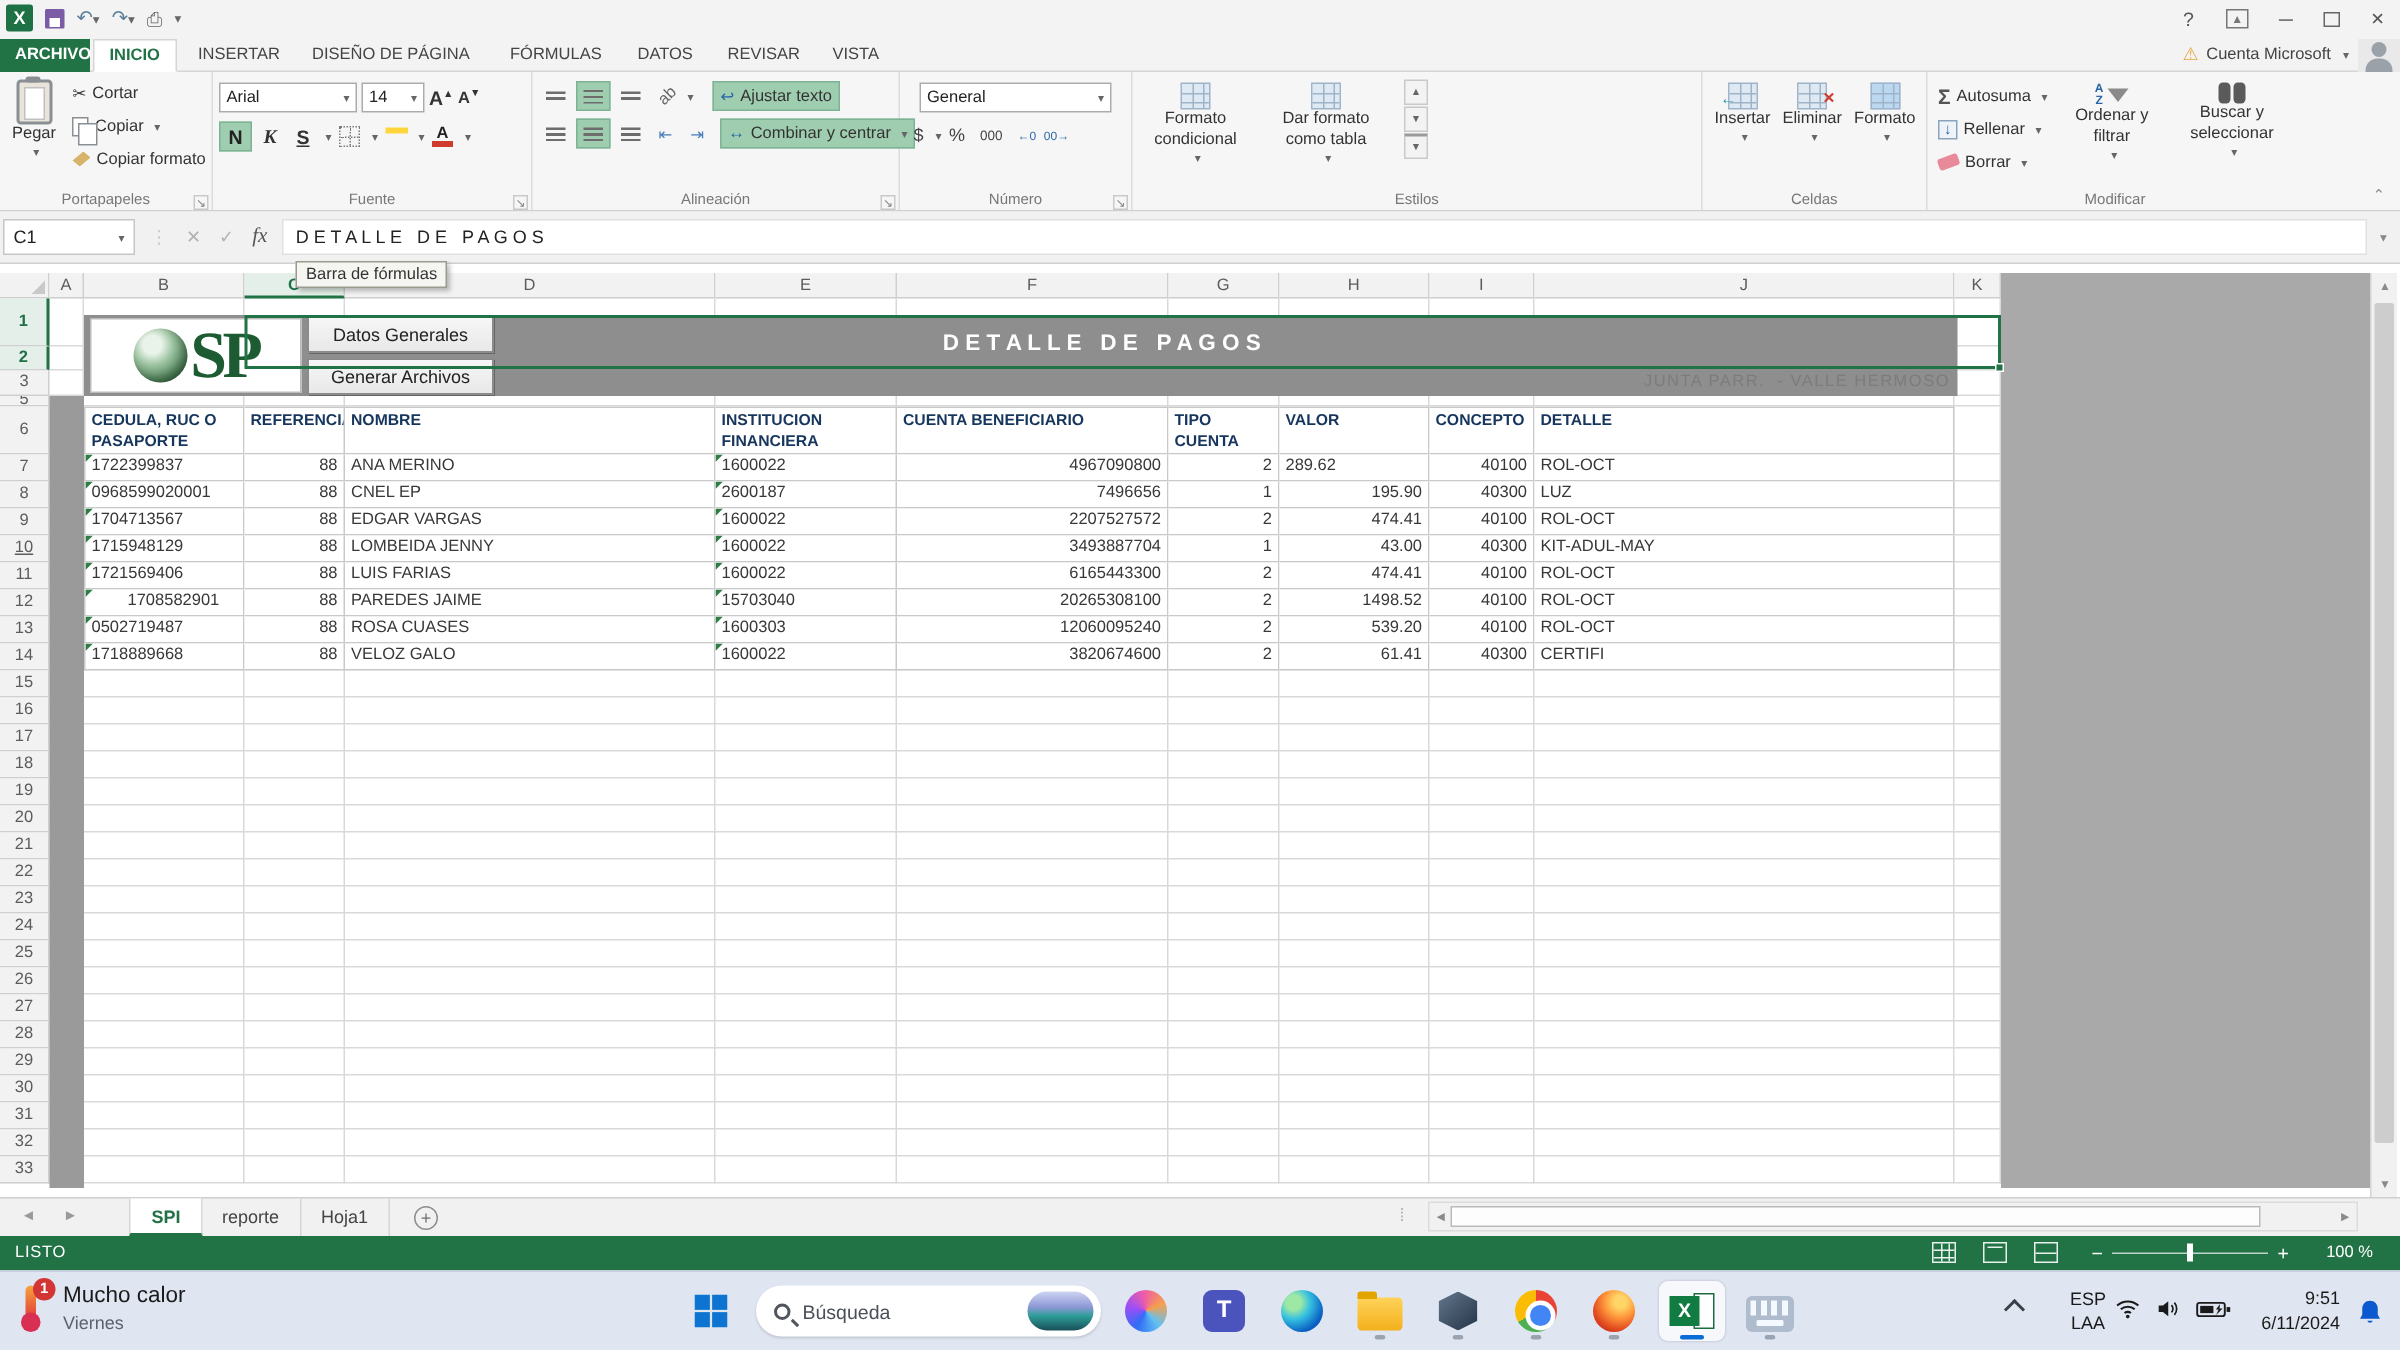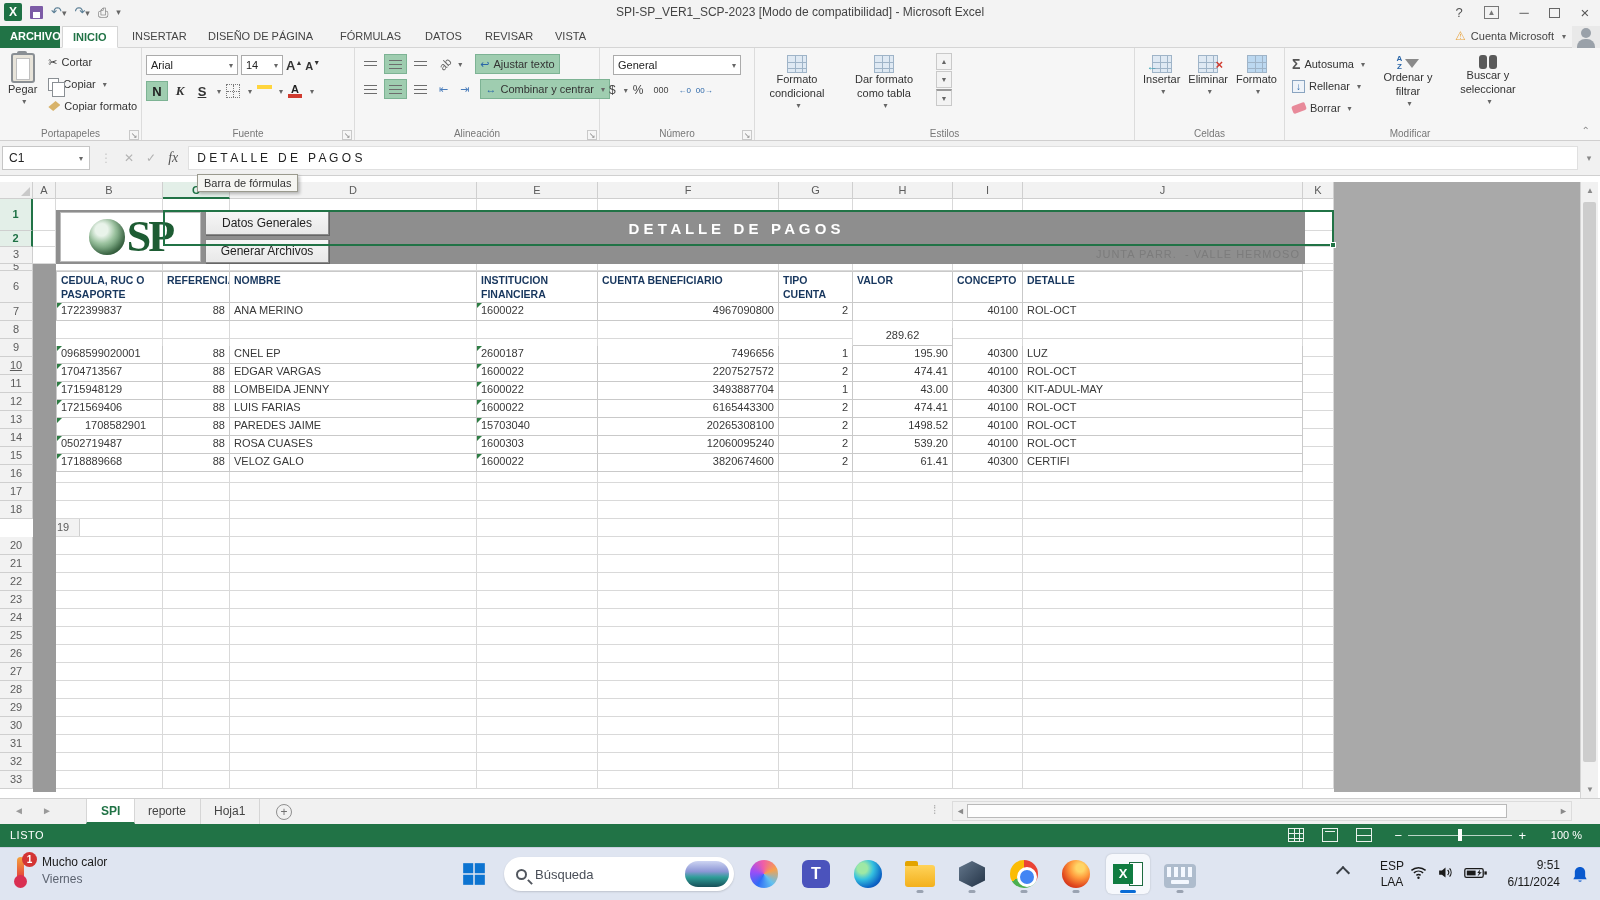--- a/index.html
+++ b/index.html
@@ -148,21 +148,21 @@
   #zoom-thumb{position:absolute;top:5px;width:4px;height:12px;background:#fff;}
   #zoom-label{position:absolute;top:5px;font-size:11px;color:#fff;}
 
   
   #taskbar{position:absolute;left:0;top:847px;width:1600px;height:53px;background:#dfe5f1;border-top:1px solid #c9d0e0;}
   #weather{position:absolute;left:8px;top:7px;display:flex;gap:8px;align-items:flex-start;}
   #thermo{position:relative;width:26px;height:36px;}
   #thermo .stem{position:absolute;left:9px;top:2px;width:7px;height:22px;border-radius:4px;background:linear-gradient(#f5a33c,#e23b3b);}
   #thermo .bulb{position:absolute;left:6px;top:20px;width:13px;height:13px;border-radius:50%;background:#d92f52;}
   #weather-badge{position:absolute;left:14px;top:-3px;width:15px;height:15px;border-radius:50%;background:#d33434;color:#fff;font-size:10px;text-align:center;line-height:15px;font-weight:bold;}
-  #weather-title{font-size:12px;color:#1a1a1a;}
+  #weather-title{font-size:15px;color:#1a1a1a;}
   #weather-sub{font-size:12px;color:#5c6370;margin-top:3px;}
   #task-center{position:absolute;left:452px;top:6px;display:flex;align-items:center;gap:8px;}
   .tk-item{width:44px;height:40px;display:flex;align-items:center;justify-content:center;position:relative;border-radius:6px;}
   .tk-dash{position:absolute;bottom:1px;left:50%;transform:translateX(-50%);width:7px;height:3px;border-radius:2px;background:#9aa3b2;}
   .tk-dash.blue{width:16px;background:#0a6cd6;}
   .tk-item.active-app{background:#f6f8fc;box-shadow:0 0 2px rgba(0,0,0,.2);}
   #search-pill{width:230px;height:34px;background:#fff;border-radius:17px;display:flex;align-items:center;padding:0 5px 0 12px;gap:8px;box-shadow:0 1px 2px rgba(0,0,0,.15);}
   #search-glass{width:11px;height:11px;border:2px solid #51565e;border-radius:50%;position:relative;flex:none;}
   #search-glass:after{content:"";position:absolute;left:9px;top:10px;width:6px;height:2px;background:#51565e;transform:rotate(45deg);}
   #search-text{flex:1;color:#4a4f58;font-size:13px;}
@@ -198,21 +198,20 @@
 
   <div id="titlebar">
     <div id="qat">
       <div class="xl-logo">X</div>
       <div class="floppy"></div>
       <span class="qat-glyph">↶<span class="qat-dd">▾</span></span>
       <span class="qat-glyph">↷<span class="qat-dd">▾</span></span>
       <span class="qat-glyph" style="color:#666">⎙</span>
       <span class="qat-dd">▾</span>
     </div>
-    <div id="win-title">SPI-SP_VER1_SCP-2023  [Modo de compatibilidad] - Microsoft Excel</div>
     <div id="win-controls">
       <span class="wc">?</span>
       <span class="wc-box">▲</span>
       <span class="wc">─</span>
       <span class="restore"></span>
       <span class="wc" style="font-size:15px">×</span>
     </div>
   </div>
 
   <div id="tabrow">
@@ -515,21 +514,21 @@
       <div class="rowhdr" style="top: 253px; height: 18px; line-height: 16px;">14</div>
       <div class="hline" style="left: 33px; top: 270px; width: 1301px;"></div>
       <div class="rowhdr" style="top: 271px; height: 18px; line-height: 16px;">15</div>
       <div class="hline" style="left: 33px; top: 288px; width: 1301px;"></div>
       <div class="rowhdr" style="top: 289px; height: 18px; line-height: 16px;">16</div>
       <div class="hline" style="left: 33px; top: 306px; width: 1301px;"></div>
       <div class="rowhdr" style="top: 307px; height: 18px; line-height: 16px;">17</div>
       <div class="hline" style="left: 33px; top: 324px; width: 1301px;"></div>
       <div class="rowhdr" style="top: 325px; height: 18px; line-height: 16px;">18</div>
       <div class="hline" style="left: 33px; top: 342px; width: 1301px;"></div>
-      <div class="rowhdr" style="top: 343px; height: 18px; line-height: 16px; margin-left: 47px;">19</div>
+      <div class="rowhdr" style="top: 343px; height: 18px; line-height: 16px;">19</div>
       <div class="hline" style="left: 33px; top: 360px; width: 1301px;"></div>
       <div class="rowhdr" style="top: 361px; height: 18px; line-height: 16px;">20</div>
       <div class="hline" style="left: 33px; top: 378px; width: 1301px;"></div>
       <div class="rowhdr" style="top: 379px; height: 18px; line-height: 16px;">21</div>
       <div class="hline" style="left: 33px; top: 396px; width: 1301px;"></div>
       <div class="rowhdr" style="top: 397px; height: 18px; line-height: 16px;">22</div>
       <div class="hline" style="left: 33px; top: 414px; width: 1301px;"></div>
       <div class="rowhdr" style="top: 415px; height: 18px; line-height: 16px;">23</div>
       <div class="hline" style="left: 33px; top: 432px; width: 1301px;"></div>
       <div class="rowhdr" style="top: 433px; height: 18px; line-height: 16px;">24</div>
@@ -588,21 +587,21 @@
           <div class="tcell" style="width: 70px; height: 32px; text-align: left;"><span>CONCEPTO</span></div>
           <div class="tcell" style="width: 280px; height: 32px; text-align: left;"><span>DETALLE</span></div>
         </div>
         <div class="trow">
           <div class="tcell" style="width: 107px; height: 18px; text-align: left; border-left: 1px solid rgb(201, 201, 201);"><span>1722399837</span><i class="tri"></i></div>
           <div class="tcell" style="width: 67px; height: 18px; text-align: right;"><span>88</span></div>
           <div class="tcell" style="width: 247px; height: 18px; text-align: left;"><span>ANA MERINO</span></div>
           <div class="tcell" style="width: 121px; height: 18px; text-align: left;"><span>1600022</span><i class="tri"></i></div>
           <div class="tcell" style="width: 181px; height: 18px; text-align: right;"><span>4967090800</span></div>
           <div class="tcell" style="width: 74px; height: 18px; text-align: right;"><span>2</span></div>
-          <div class="tcell" style="width: 100px; height: 18px; text-align: center; margin-top: 25px;"><span>289.62</span></div>
+          <div class="tcell" style="width: 100px; height: 18px; text-align: left;"><span>289.62</span></div>
           <div class="tcell" style="width: 70px; height: 18px; text-align: right;"><span>40100</span></div>
           <div class="tcell" style="width: 280px; height: 18px; text-align: left;"><span>ROL-OCT</span></div>
         </div>
         <div class="trow">
           <div class="tcell" style="width: 107px; height: 18px; text-align: left; border-left: 1px solid rgb(201, 201, 201);"><span>0968599020001</span><i class="tri"></i></div>
           <div class="tcell" style="width: 67px; height: 18px; text-align: right;"><span>88</span></div>
           <div class="tcell" style="width: 247px; height: 18px; text-align: left;"><span>CNEL EP</span></div>
           <div class="tcell" style="width: 121px; height: 18px; text-align: left;"><span>2600187</span><i class="tri"></i></div>
           <div class="tcell" style="width: 181px; height: 18px; text-align: right;"><span>7496656</span></div>
           <div class="tcell" style="width: 74px; height: 18px; text-align: right;"><span>1</span></div>

